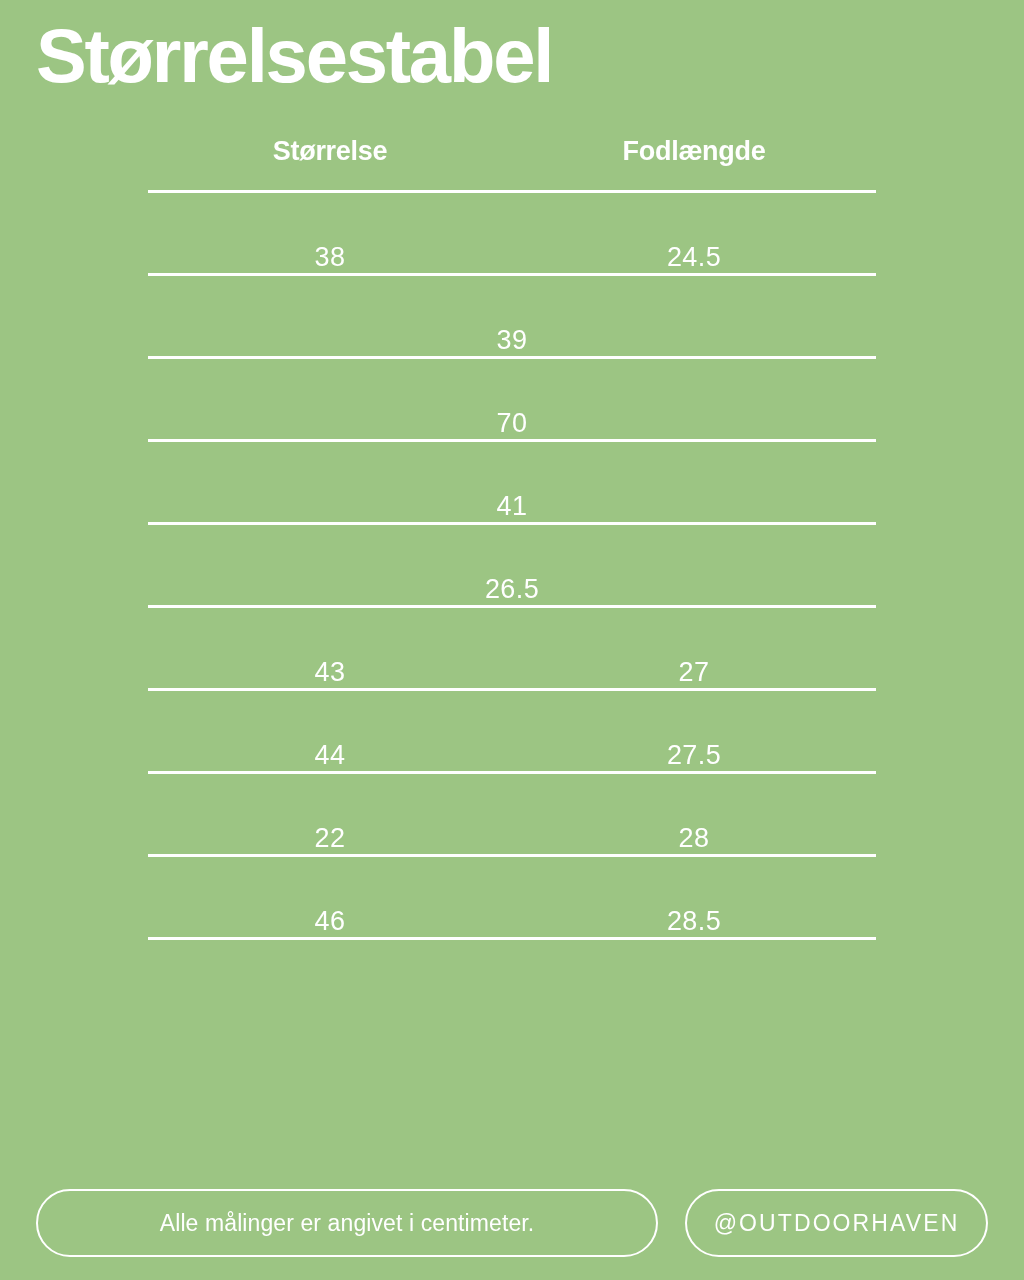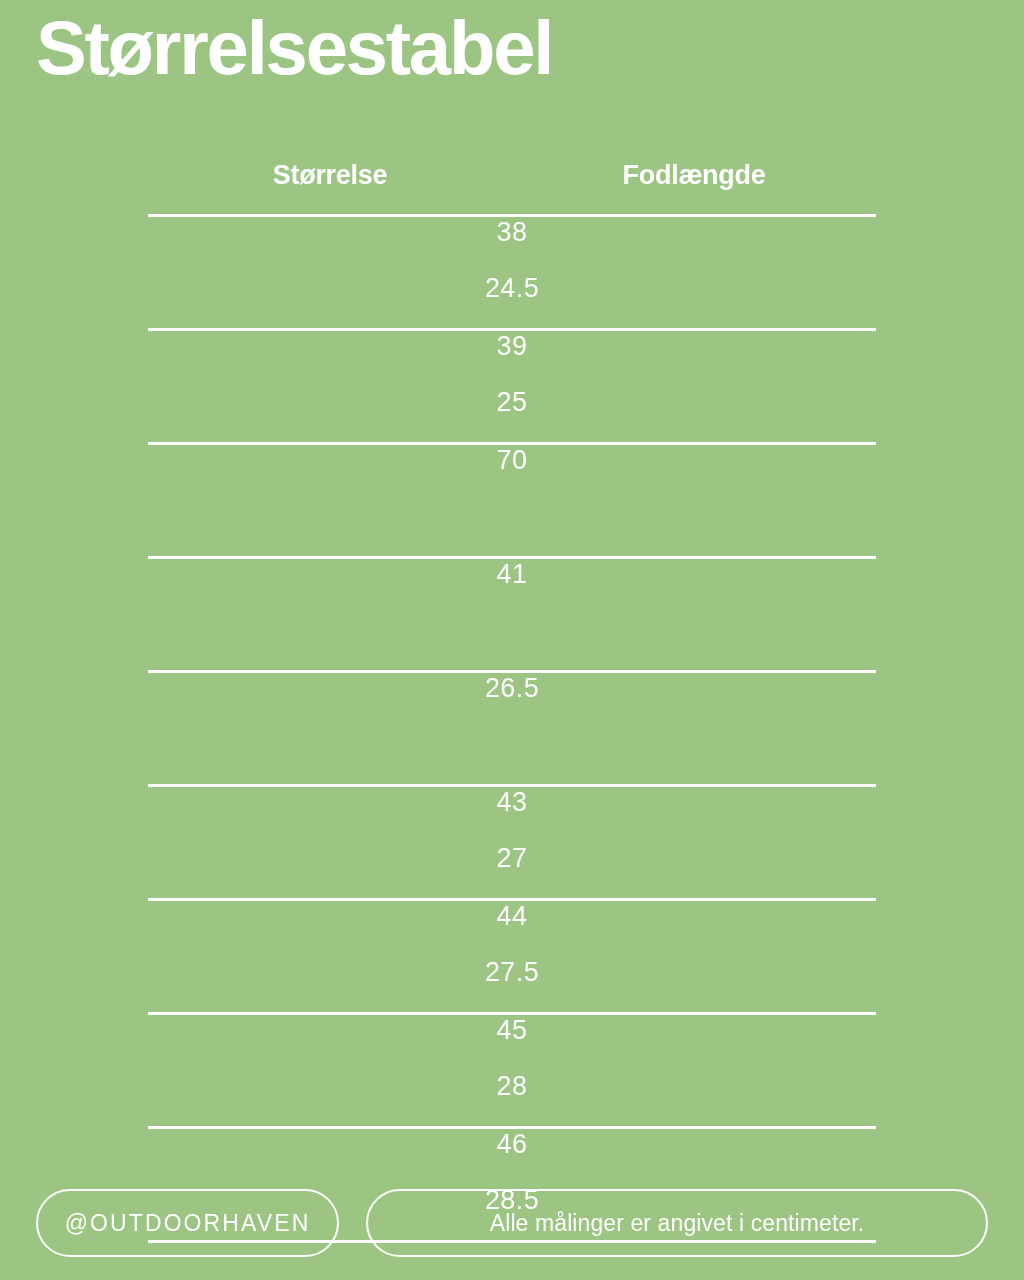--- a/index.html
+++ b/index.html
@@ -14,34 +14,34 @@
     font-family: "Liberation Sans", sans-serif;
     color: #ffffff;
     position: relative;
     overflow: hidden;
   }
 
   
   .page-title {
     position: absolute;
     left: 36px;
-    top: 0;
+    top: 8px;
     font-size: 76px;
     font-weight: 700;
     letter-spacing: -2.2px;
     line-height: 96px;
     color: #ffffff;
     white-space: nowrap;
   }
 
   
   .size-table {
     position: absolute;
     left: 148px;
-    top: 136px;
+    top: 112px;
     width: 728px;
   }
 
   .table-header-row {
     display: flex;
     height: 78px;
     align-items: center;
   }
 
   .table-header-cell {
@@ -54,23 +54,22 @@
   }
 
   .table-rule {
     height: 3px;
     background: #ffffff;
     width: 100%;
   }
 
   .table-body-row {
     display: flex;
-    height: 111px;
-    align-items: center;
-    flex-direction: column;
+    height: 80px;
+    align-items: flex-end;
   }
 
   .table-cell {
     flex: 1;
     text-align: center;
     font-size: 27px;
     font-weight: 300;
     letter-spacing: 0.4px;
     color: #ffffff;
   }
@@ -125,21 +124,20 @@
   <div class="table-rule"></div>
 
   <div class="table-body-row">
     <div class="table-cell">38</div>
     <div class="table-cell">24.5</div>
   </div>
   <div class="table-rule"></div>
 
   <div class="table-body-row">
     <div class="table-cell">39</div>
-    <div class="table-cell">25</div>
   </div>
   <div class="table-rule"></div>
 
   <div class="table-body-row">
     <div class="table-cell">70</div>
   </div>
   <div class="table-rule"></div>
 
   <div class="table-body-row">
     <div class="table-cell">41</div>
@@ -157,30 +155,30 @@
   </div>
   <div class="table-rule"></div>
 
   <div class="table-body-row">
     <div class="table-cell">44</div>
     <div class="table-cell">27.5</div>
   </div>
   <div class="table-rule"></div>
 
   <div class="table-body-row">
-    <div class="table-cell">45</div>
+    <div class="table-cell">22</div>
     <div class="table-cell">28</div>
   </div>
   <div class="table-rule"></div>
 
   <div class="table-body-row">
     <div class="table-cell">46</div>
     <div class="table-cell">28.5</div>
   </div>
   <div class="table-rule"></div>
 
 
 </div>
 
 <div class="footer">
+  <div class="pill pill-note">Alle målinger er angivet i centimeter.</div>
   <div class="pill pill-handle">@OUTDOORHAVEN</div>
-  <div class="pill pill-note">Alle målinger er angivet i centimeter.</div>
 </div>
 
 </body></html>

